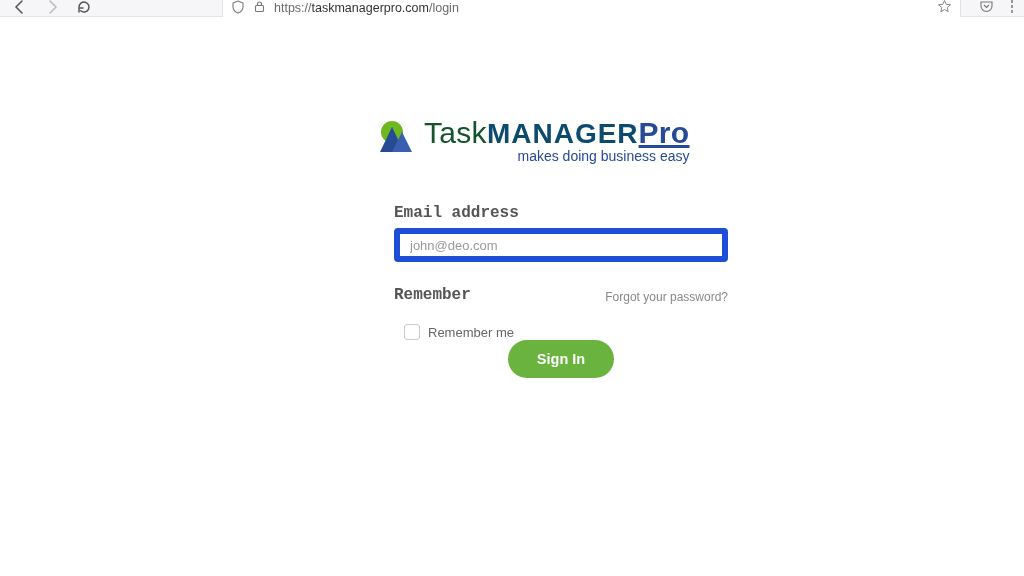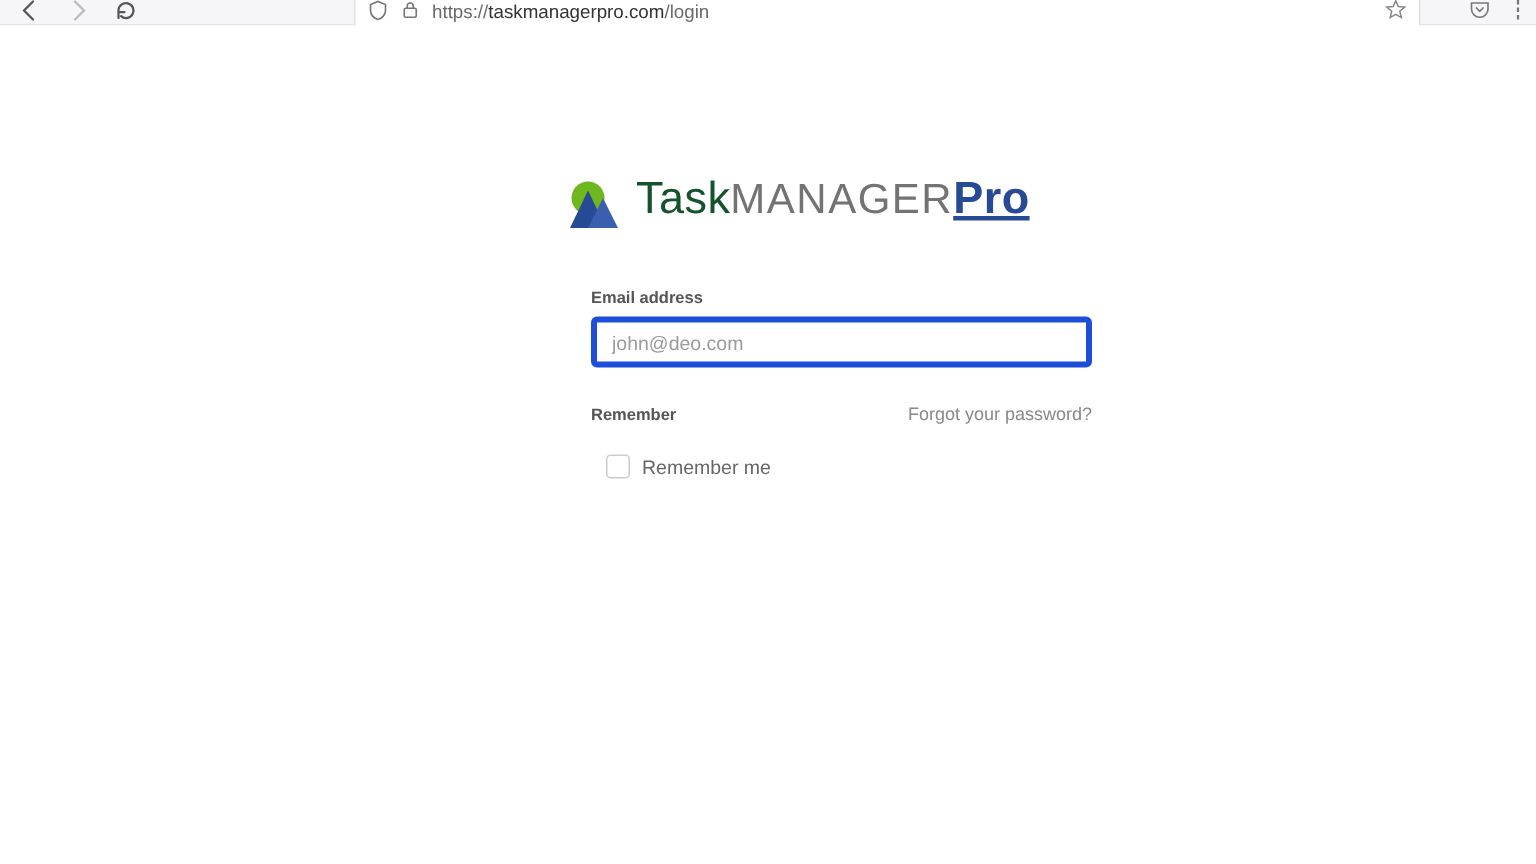--- a/index.html
+++ b/index.html
@@ -6,21 +6,21 @@
   html, body { width: 1024px; height: 576px; font-family: "Segoe UI", Arial, sans-serif; background: #fff; }
 
   
   .chrome {
     height: 17px;
     background: #f6f6f8;
     border-bottom: 1px solid #e5e5e8;
     display: flex;
     align-items: center;
     padding: 0 8px;
-    gap: 24px;
+    gap: 10px;
     font-size: 13px;
     color: #666;
   }
   .nav-icons { display: flex; gap: 16px; align-items: center; margin-left:4px;}
   .nav-arrow, .nav-reload { color:#555; }
   .nav-arrow.disabled { color:#bbb; }
   .url-bar {
     flex: 1;
     height: 26px;
     background: #fff;
@@ -45,31 +45,31 @@
     left: 380px;
     top: 100px;
     width: 360px;
   }
 
   .logo { display:flex; align-items:flex-start; gap:10px; margin-bottom:6px;}
   .logo-mark { width:34px; height:34px; position:relative; flex:0 0 auto; margin-top:2px;}
   .logo-text-row { display:flex; flex-direction:column; }
   .logo-line1 { font-size:30px; line-height:32px; font-weight:300; letter-spacing:0.3px; white-space: nowrap;}
   .w-task { color:#14532d; font-weight:500;}
-  .w-manager { color:#737373; font-weight:400; letter-spacing:1px; font-size:28px;margin-top:24px;}
+  .w-manager { color:#0c4a6e; font-weight:700; letter-spacing:1px; font-size:28px;margin-top:24px;}
   .w-pro { color:#274a95; font-weight:700;text-decoration:underline;}
   .logo-line2 { text-align:right; color:#274a95; font-size:14px; margin-top:-2px; }
 
   .form { margin-top: 40px; width: 334px; margin-left: 14px;}
-  .field-label { font-size:11px; font-weight:600; color:#555; margin-bottom:6px; display:block;}
+  .field-label { font-size:16px; font-weight:600; color:#555; margin-bottom:6px; display:block;font-family:Liberation Mono, monospace;}
   .field-row-top { display:flex; justify-content:space-between; align-items:flex-end; margin-bottom:6px;}
   .forgot-link { font-size:12px; color:#888; text-decoration:none;margin-left:37px; }
   input.text-input {
     width:100%; height:34px;
-    border:4px solid #1d4ed8; border-radius:4px;
+    border:6px solid #1d4ed8; border-radius:4px;
     padding:0 10px; font-size:13px; color:#b91c1c;
     background:#fff;
   }
   input.text-input::placeholder { color:#9a9a9a; }
   .field-block { margin-bottom: 24px; }
 
   .remember-row { display:flex; align-items:center; gap:8px; margin-top: 20px;  padding-left: 10px;}
   .checkbox {
     width:16px; height:16px; border:1px solid #ccc; border-radius:3px; background:#fff;
   }
@@ -159,20 +159,21 @@
         <svg width="34" height="34" viewBox="0 0 34 34">
           <circle cx="12" cy="13" r="11" fill="#6fb71f"></circle>
           <polygon points="0,33 12,8 24,33" fill="#274a95"></polygon>
           <polygon points="12,33 22,13 32,33" fill="#3a5fb0"></polygon>
         </svg>
       </div>
       <div class="logo-text-row">
         <div class="logo-line1">
           <span class="w-task">Task</span><span class="w-manager">MANAGER</span><span class="w-pro">Pro</span>
         </div>
+        <div class="logo-line2">makes doing business easy</div>
       </div>
     </div>
 
     <div class="form">
 
       <div class="field-block">
         <label class="field-label">Email address</label>
         <input class="text-input" type="text" placeholder="john@deo.com" style="">
       </div>
 
@@ -181,16 +182,17 @@
           <label class="field-label" style="margin-bottom:0">Remember</label>
           <a href="#" class="forgot-link">Forgot your password?</a>
         </div>
       </div>
 
       <div class="remember-row">
         <div class="checkbox"></div>
         <span class="remember-label">Remember me</span>
       </div>
 
+      <button class="signin-btn">Sign In</button>
 
     </div>
   </div>
 </div>
 
 </body></html>

